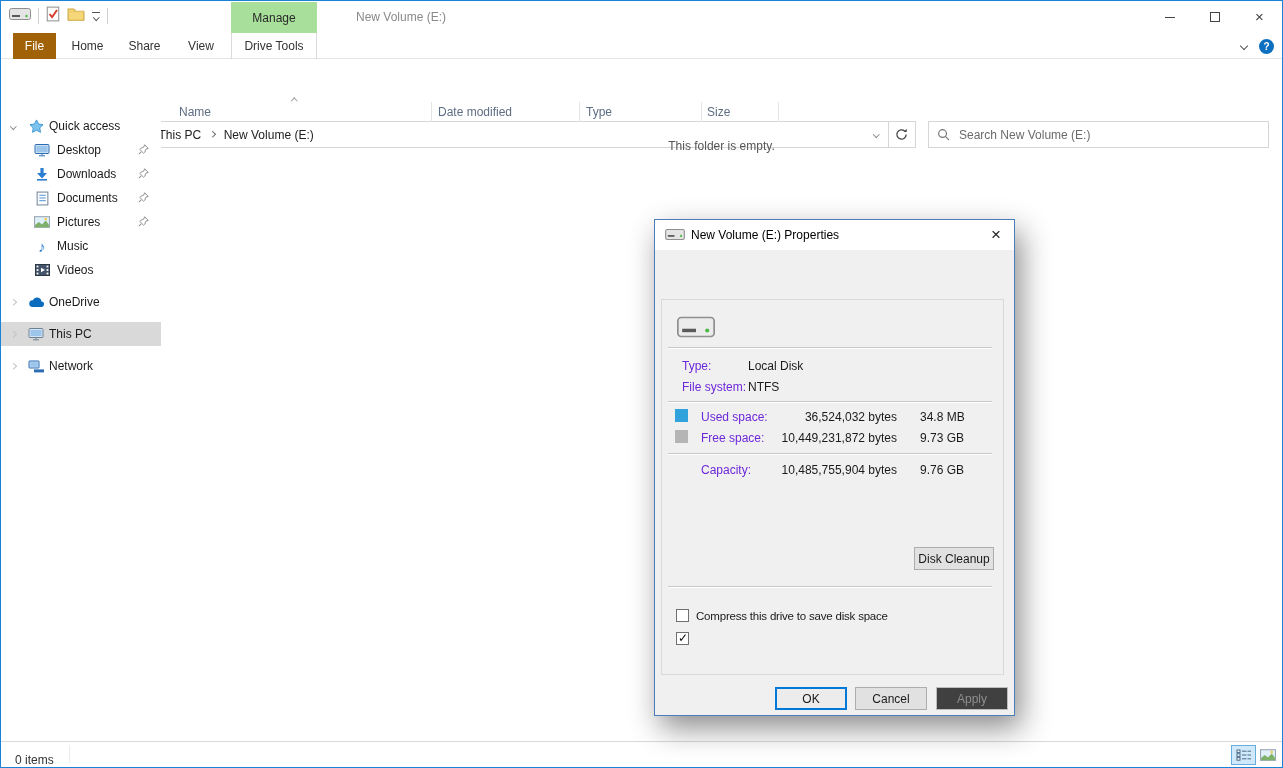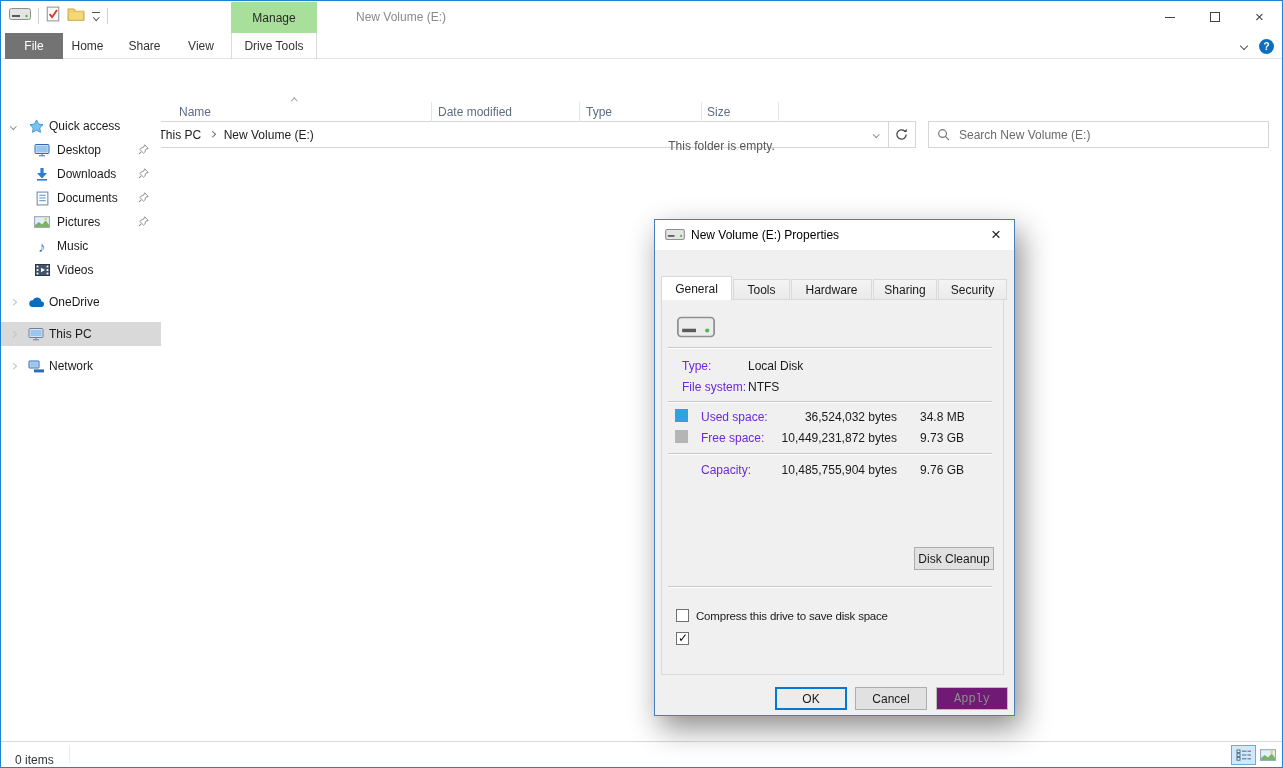--- a/index.html
+++ b/index.html
@@ -23,21 +23,21 @@
   .win-title { position:absolute; left:355px; top:0; height:32px; line-height:32px; color:#8a8a8a; }
   .win-controls { position:absolute; right:0; top:1px; display:flex; }
   .win-btn { width:45px; height:30px; display:flex; align-items:center; justify-content:center; color:#444; }
   .min-glyph { width:10px; height:1px; background:#444; }
   .max-glyph { width:10px; height:10px; border:1px solid #444; }
   .close-glyph { font-size:15px; line-height:10px; }
 
   
   .ribbon-row { position:absolute; left:0; top:32px; width:100%; height:26px; background:#fff; border-bottom:1px solid #e4e4e4; }
   .rtab { position:absolute; top:0; height:26px; display:flex; align-items:center; justify-content:center; color:#333; }
-  .rtab.file { left:4px; width:58px; background:#737373; color:#fff; }
+  .rtab.file { left:12px; width:43px; background:#a16207; color:#fff; }
   .rtab.home { left:58px; width:57px; }
   .rtab.share { left:115px; width:57px; }
   .rtab.view { left:172px; width:56px; }
   .rtab.drivetools { left:230px; width:86px; border-left:1px solid #dadada; border-right:1px solid #dadada; }
   .ribbon-right { position:absolute; right:8px; top:0; height:26px; display:flex; align-items:center; gap:12px; }
   .help-circle { width:15px; height:15px; border-radius:50%; background:#0d6fc0; color:#fff; font-size:10px; font-weight:bold; display:flex; align-items:center; justify-content:center; }
 
   
   .addr-row { position:absolute; left:0; top:58px; width:100%; height:34px; background:#fff; }
   .nav-arrow { position:absolute; top:63px; width:24px; height:24px; display:flex; align-items:center; justify-content:center; font-size:16px; color:#53585f; }
@@ -99,21 +99,21 @@
   .donut::after { content:""; position:absolute; left:17px; top:17px; width:28px; height:28px; border-radius:50%; background:#f0f0f0; }
   .drive-lbl { position:absolute; left:120px; top:336px; width:120px; text-align:center; white-space:nowrap; }
   .btn { display:flex; align-items:center; justify-content:center; background:#e1e1e1; border:1px solid #adadad; color:#1a1a1a; }
   .cleanup-btn { position:absolute; left:259px; top:327px; width:80px; height:23px; }
   .cb-box { position:absolute; width:13px; height:13px; background:#fff; border:1px solid #707070; }
   .cb-box.checked::after { content:"✓"; position:absolute; left:1px; top:-2px; font-size:12px; color:#111; }
   .cb-lbl { position:absolute; width:310px; font-size:11.5px; letter-spacing:-0.2px; line-height:1.25; color:#1a1a1a; }
   .dlg-btn { position:absolute; top:467px; width:72px; height:23px; }
   .dlg-btn.ok { left:120px; background:#ececec; border:2px solid #0078d7; }
   .dlg-btn.cancel { left:200px; }
-  .dlg-btn.apply { left:281px; background:#701a75; border-color:#bcbcbc; color:#8d8d8d;font-family:Liberation Mono, monospace; }
+  .dlg-btn.apply { left:281px; background:#404040; border-color:#bcbcbc; color:#8d8d8d; }
   .vol-input { position:absolute; left:93px; top:94px; width:246px; height:23px; background:#fff; border:1px solid #0078d7; display:flex; align-items:center; padding-left:2px; }
   .vol-input .seltext { background:#0078d7; color:#fff; padding:1px 1px; white-space:nowrap; }
 </style>
 </head>
 <body>
 
 <div class="window">
 
   <div class="titlebar">
     <div class="qat">
@@ -387,27 +387,20 @@
         <svg width="20" height="11" viewBox="0 0 18 10">
             <rect x="0.5" y="0.5" width="17" height="9" rx="1.5" fill="#e4e4e4" stroke="#8f8f8f"></rect>
             <rect x="2.5" y="5.5" width="6" height="1.6" fill="#5a5a5a"></rect>
             <circle cx="14.5" cy="6.3" r="1" fill="#4db848"></circle>
           </svg>
       </span>
       <span class="dlg-title">New Volume (E:) Properties</span>
       <span class="dlg-close">×</span>
     </div>
 
-    <div class="tabrow2">
-      <div class="tab active" style="width:71px;">General</div>
-      <div class="tab" style="width:57px;">Tools</div>
-      <div class="tab" style="width:81px;">Hardware</div>
-      <div class="tab" style="width:64px;">Sharing</div>
-      <div class="tab" style="width:69px;">Security</div>
-    </div>
 
     <div class="panel"></div>
 
     <span class="abs" style="left:22px;top:96px;z-index:2;">
       <svg width="38" height="22" viewBox="0 0 22 12">
           <rect x="0.5" y="0.5" width="21" height="11" rx="2" fill="#ececec" stroke="#8f8f8f"></rect>
           <rect x="3" y="7" width="8" height="2" fill="#5a5a5a"></rect>
           <circle cx="17.5" cy="8" r="1.2" fill="#4db848"></circle>
         </svg>
     </span>

